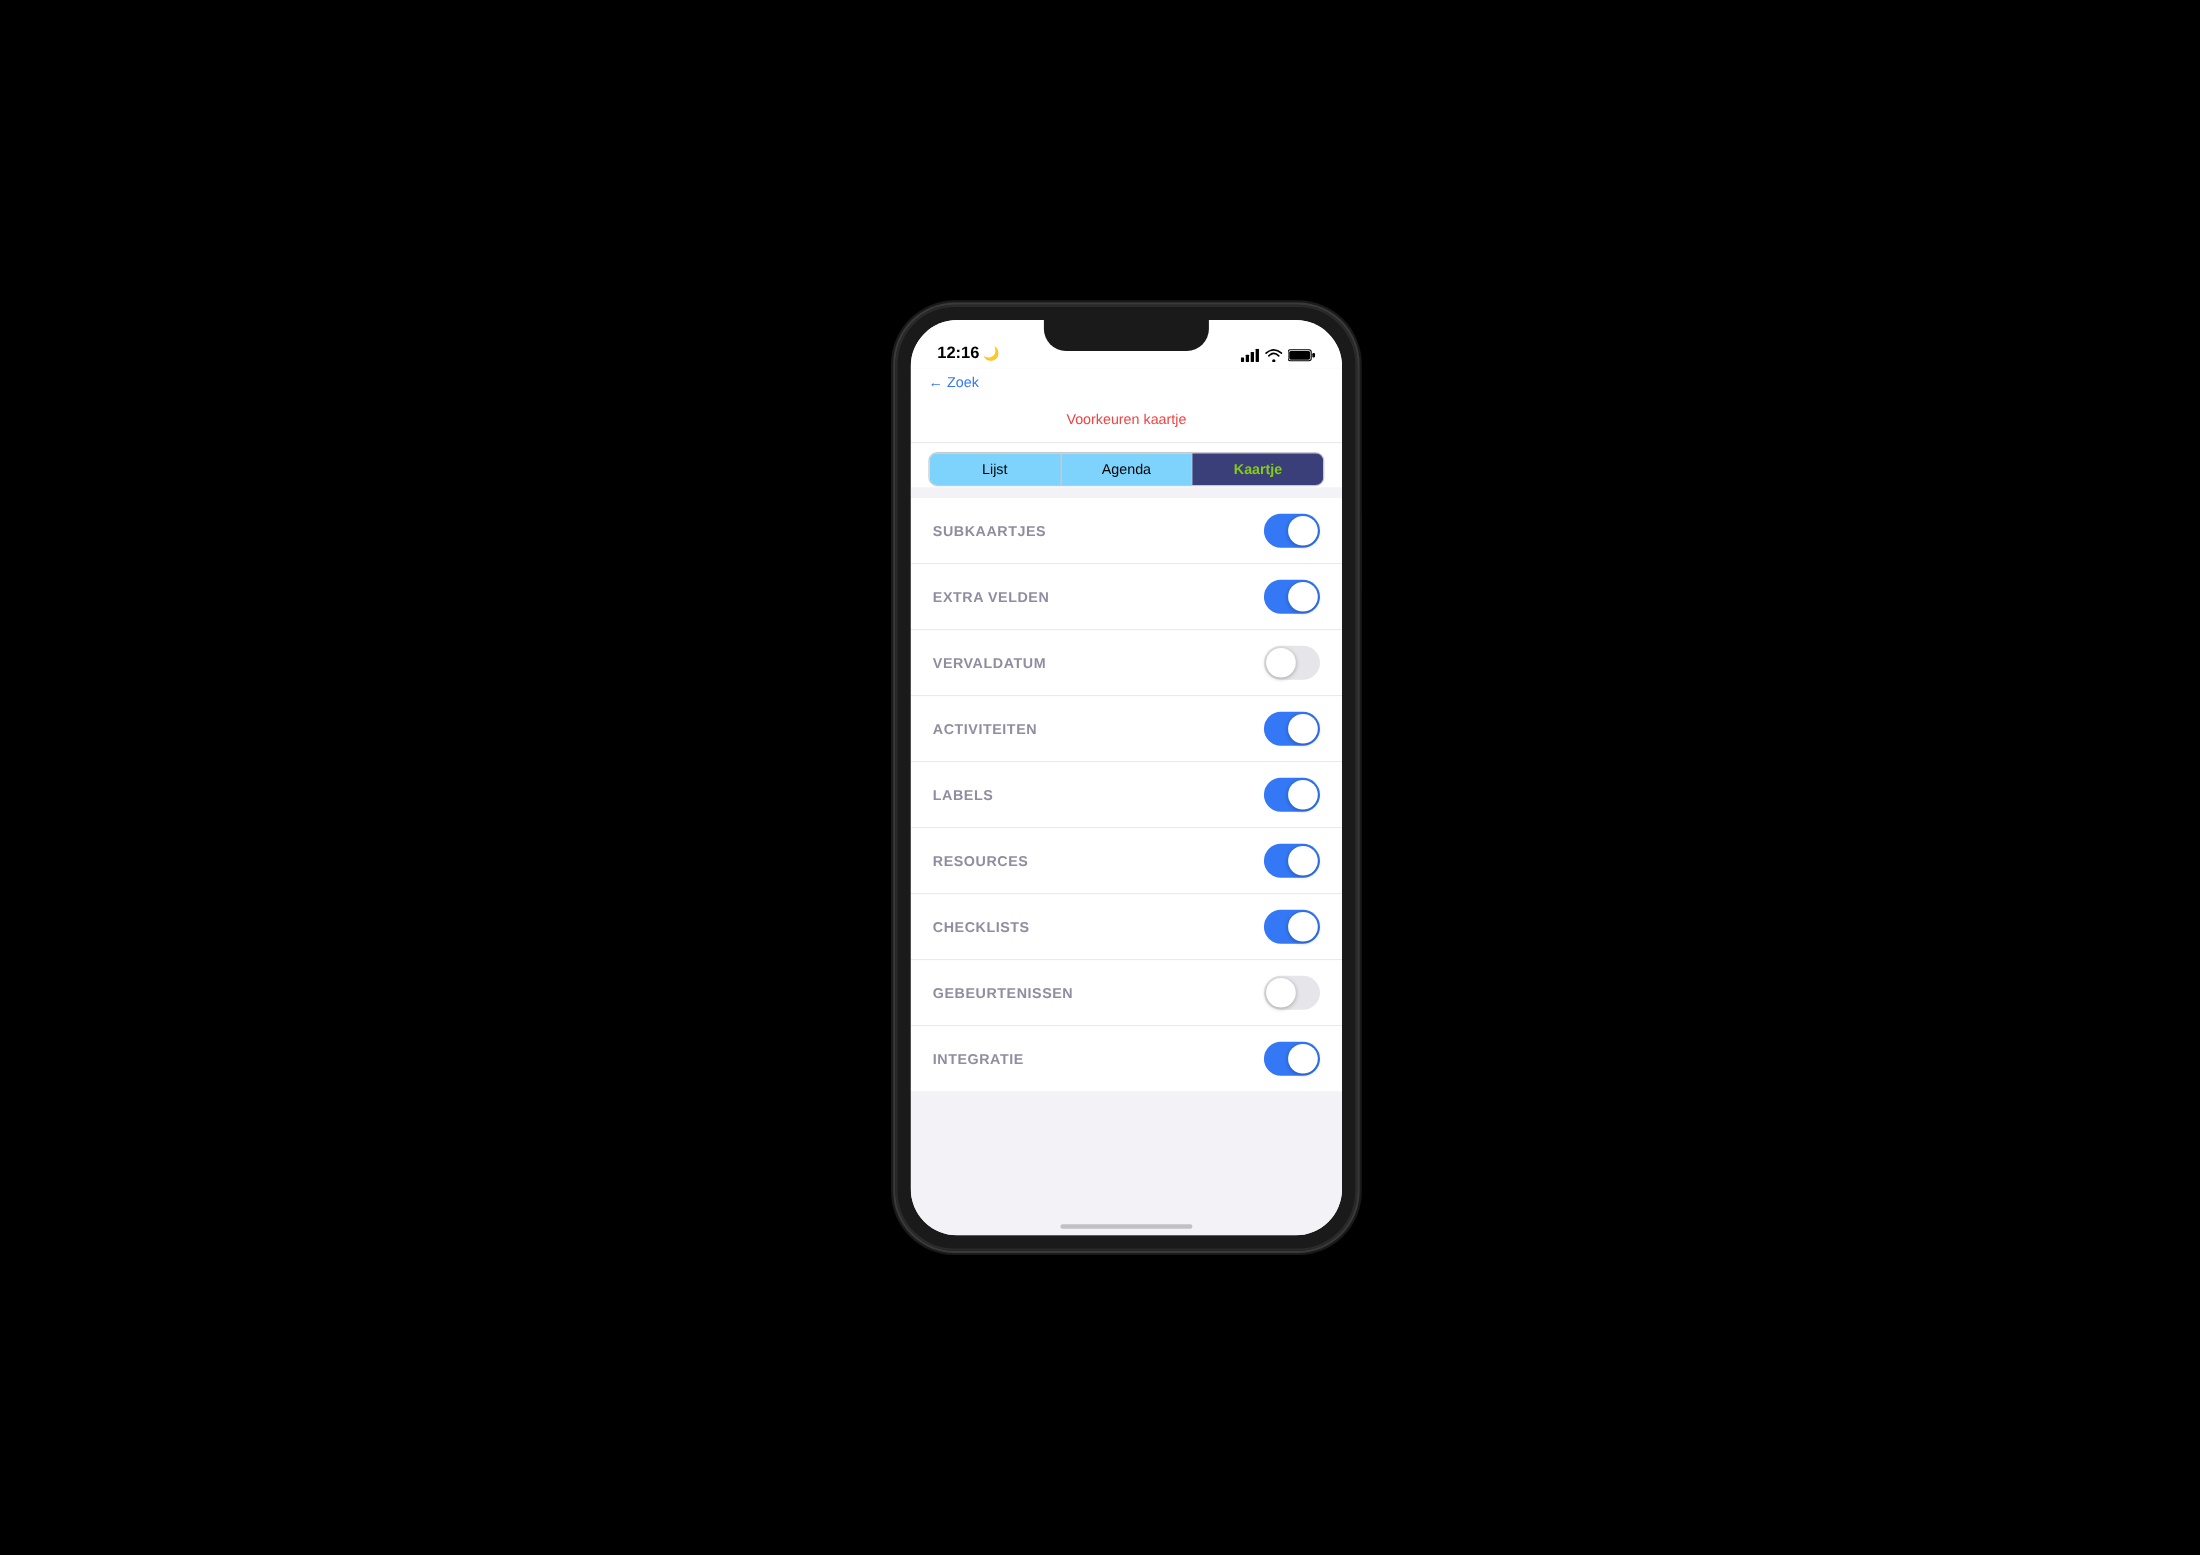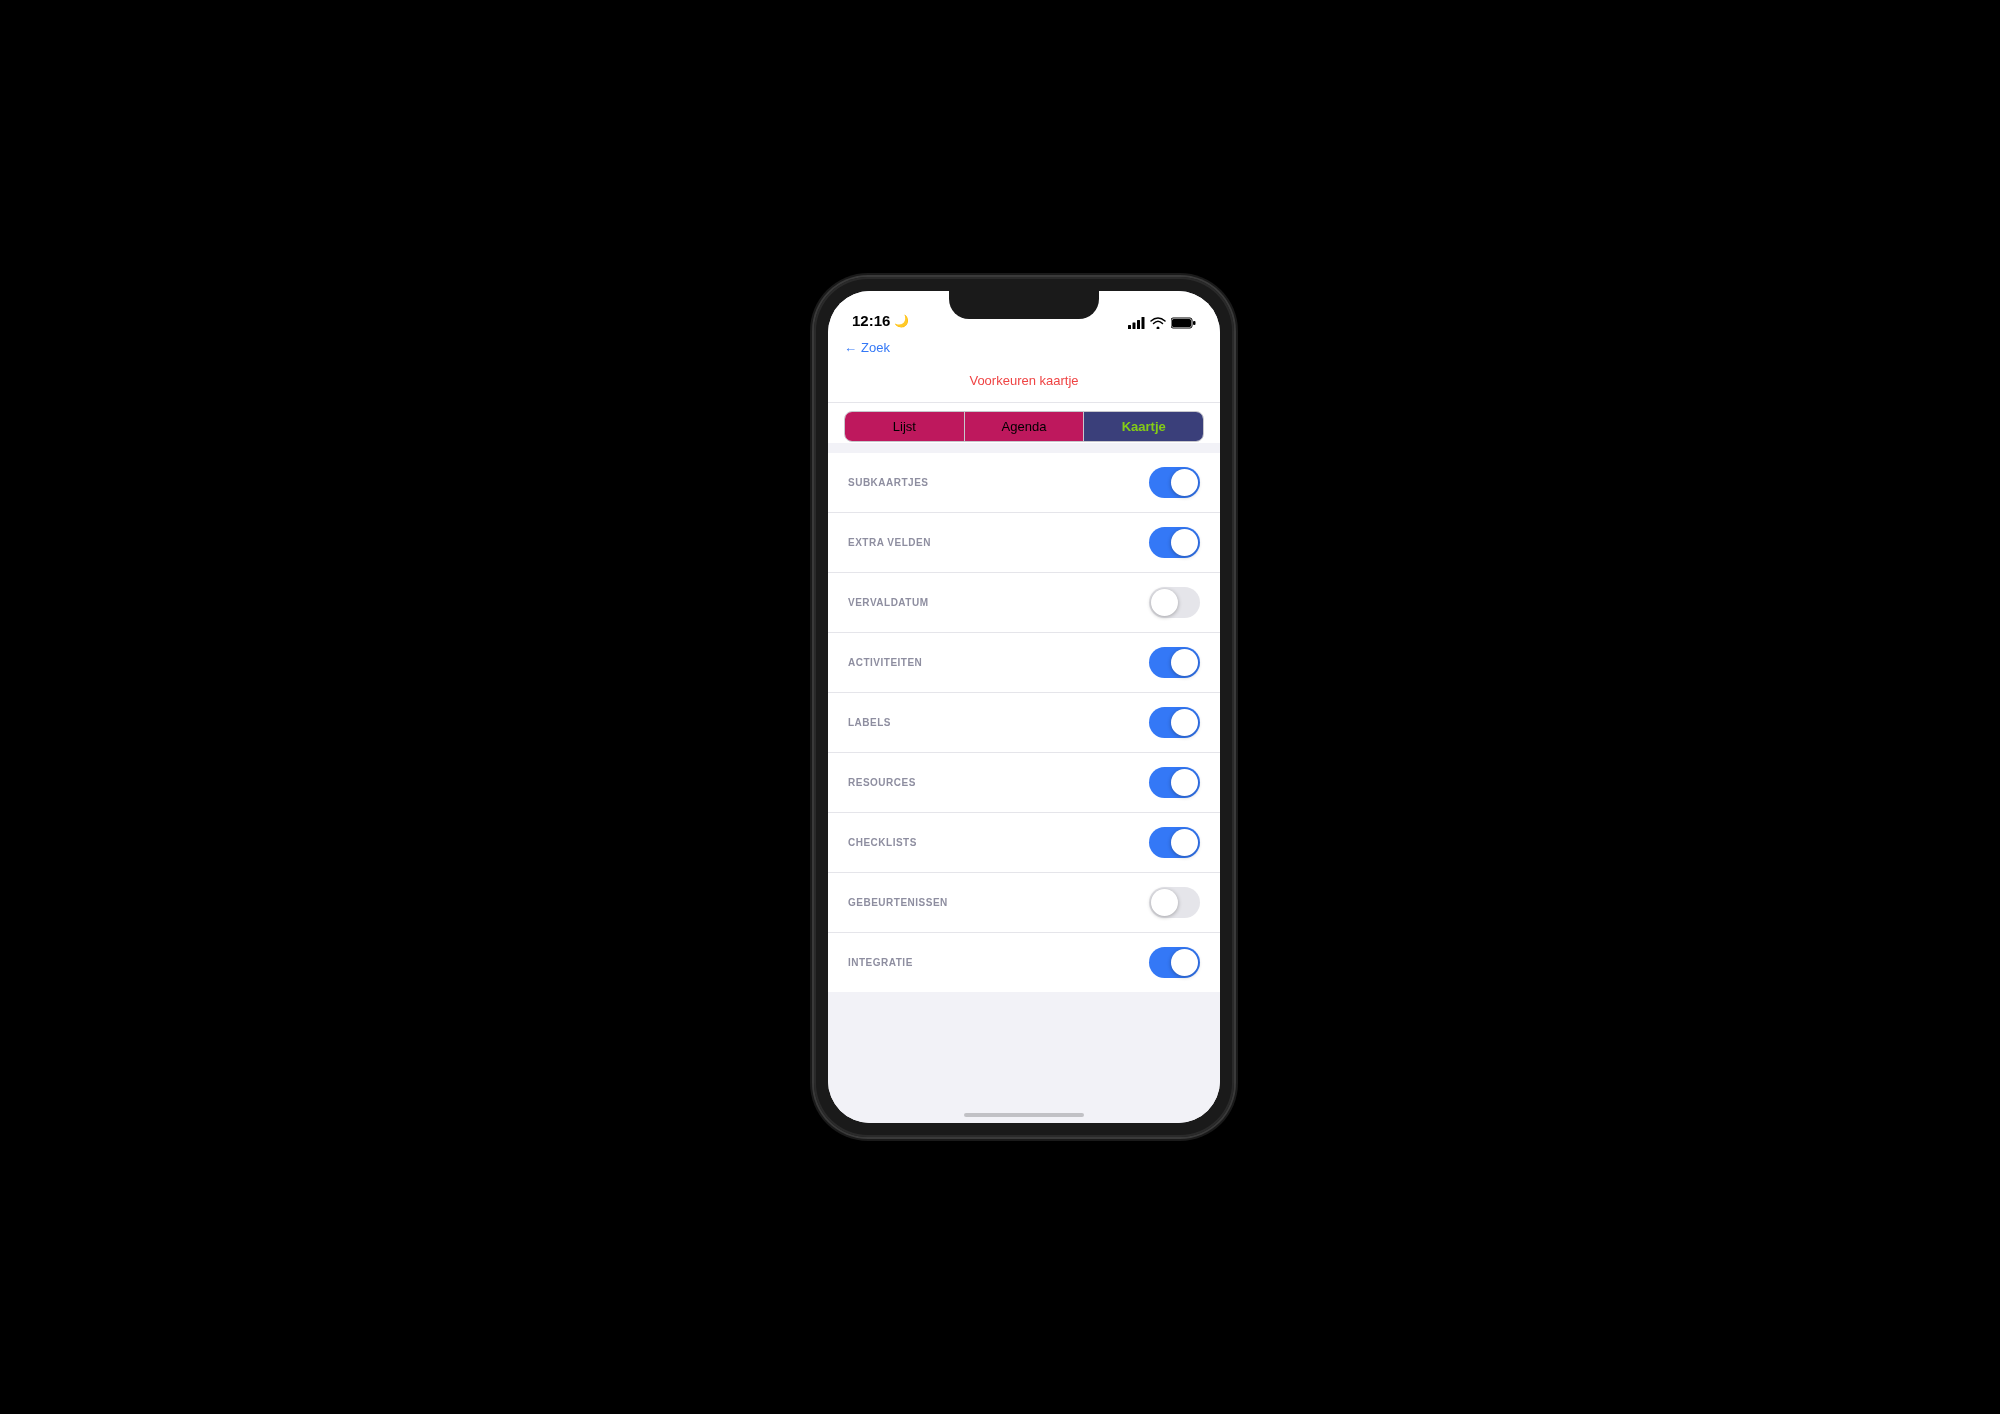--- a/index.html
+++ b/index.html
@@ -148,21 +148,21 @@
       overflow: hidden;
       width: 100%;
     }
 
     .tab-btn {
       flex: 1;
       padding: 7px 0;
       text-align: center;
       font-size: 13px;
       font-weight: 500;
-      background: #be185d;
+      background: #7dd3fc;
       color: #000;
       border: none;
       border-right: 1px solid #c7c7cc;
       cursor: pointer;
     }
 
     .tab-btn:last-child {
       border-right: none;
     }
 
@@ -194,21 +194,21 @@
       padding: 14px 20px;
       border-bottom: 1px solid #e5e5ea;
       background: #fff;
     }
 
     .setting-row:last-child {
       border-bottom: none;
     }
 
     .setting-label {
-      font-size: 10px;
+      font-size: 13px;
       font-weight: 600;
       color: #8e8ea0;
       letter-spacing: 0.5px;
       text-transform: uppercase;
     }
 
     
     .toggle {
       width: 51px;
       height: 31px;

